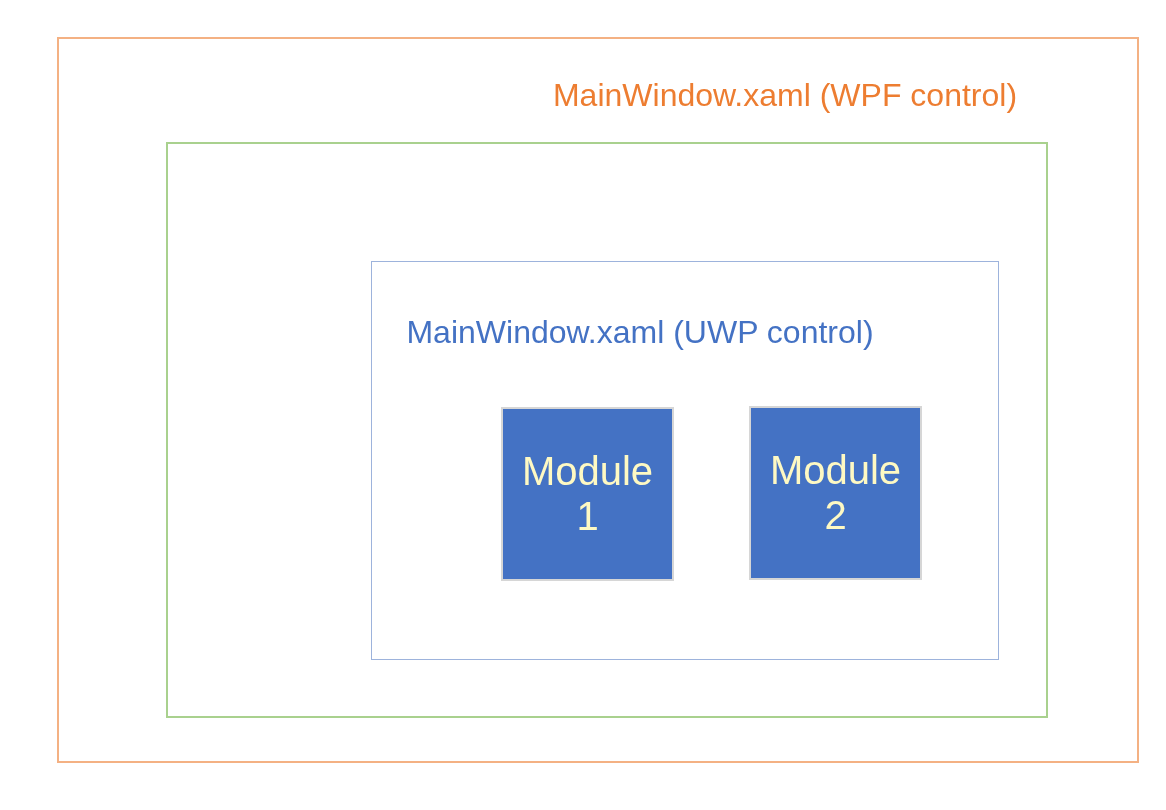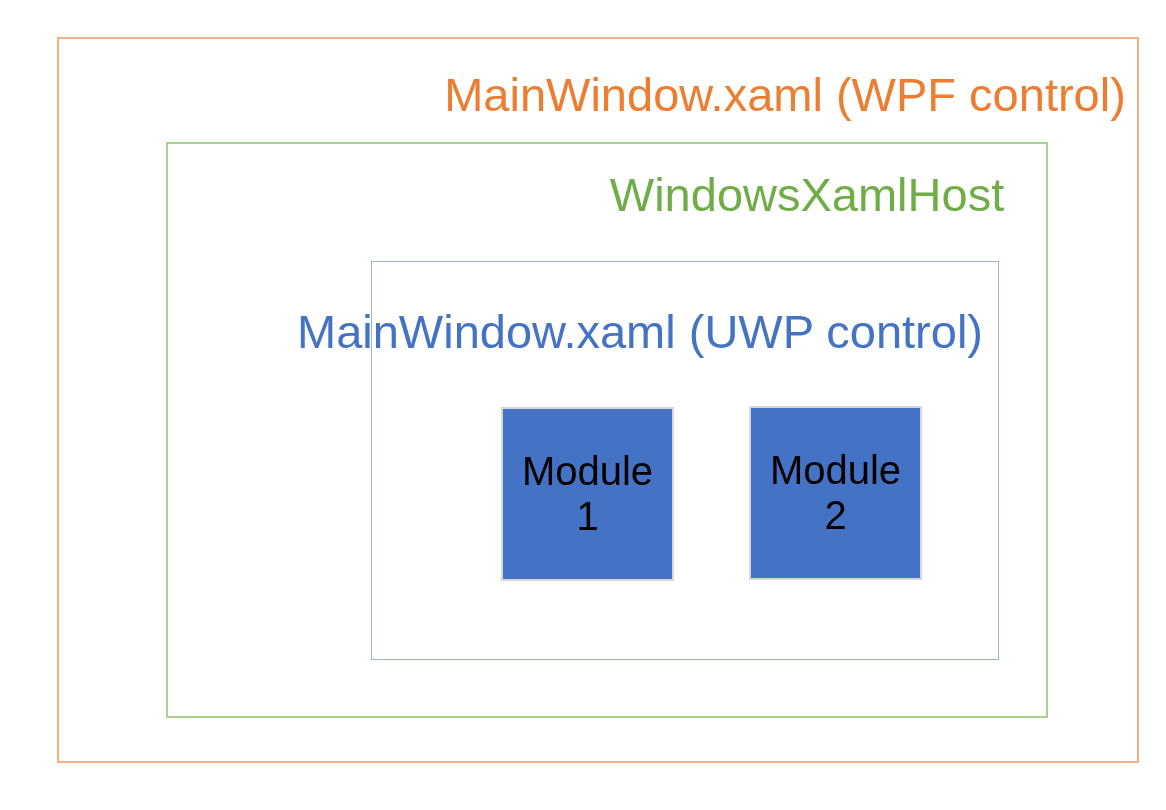--- a/index.html
+++ b/index.html
@@ -21,54 +21,53 @@
     border: 2px solid #A9D18E;
   }
   .box-shell {
     left: 203px; top: 117px; width: 628px; height: 399px;
     border: 1px solid #9DB3DC;
   }
   .box-label {
     position: absolute;
     white-space: nowrap;
     transform: translateX(-50%);
-    font-size: 47px;
+    font-size: 32px;
     line-height: 48px;
   }
   .label-mainwindow { left: 726px; top: 32px; color: #ED7D31; }
   .label-host { left: 639px; top: 27px; color: #70AD47; }
   .label-shell { left: 268px; top: 46px; color: #4472C4; }
   .module {
     position: absolute;
     width: 173px; height: 174px;
     box-sizing: border-box;
     background: #4472C4;
     border: 2px solid #D6D6D6;
     display: flex;
     flex-direction: column;
     align-items: center;
     justify-content: center;
-    color: #000000;
+    color: #fef9c3;
     font-size: 40px;
     line-height: 45px;
     text-align: center;
   }
   .module-1 { left: 129px; top: 145px; }
   .module-2 { left: 377px; top: 144px; }
 </style>
 </head>
 <body>
 
 <div class="canvas">
 
   <div class="box box-mainwindow">
     <div class="box-label label-mainwindow">MainWindow.xaml (WPF control)</div>
 
     <div class="box box-host">
-      <div class="box-label label-host">WindowsXamlHost</div>
 
       <div class="box box-shell">
         <div class="box-label label-shell">MainWindow.xaml (UWP control)</div>
 
         <div class="module module-1">
           <span>Module</span>
           <span>1</span>
         </div>
 
         <div class="module module-2">

